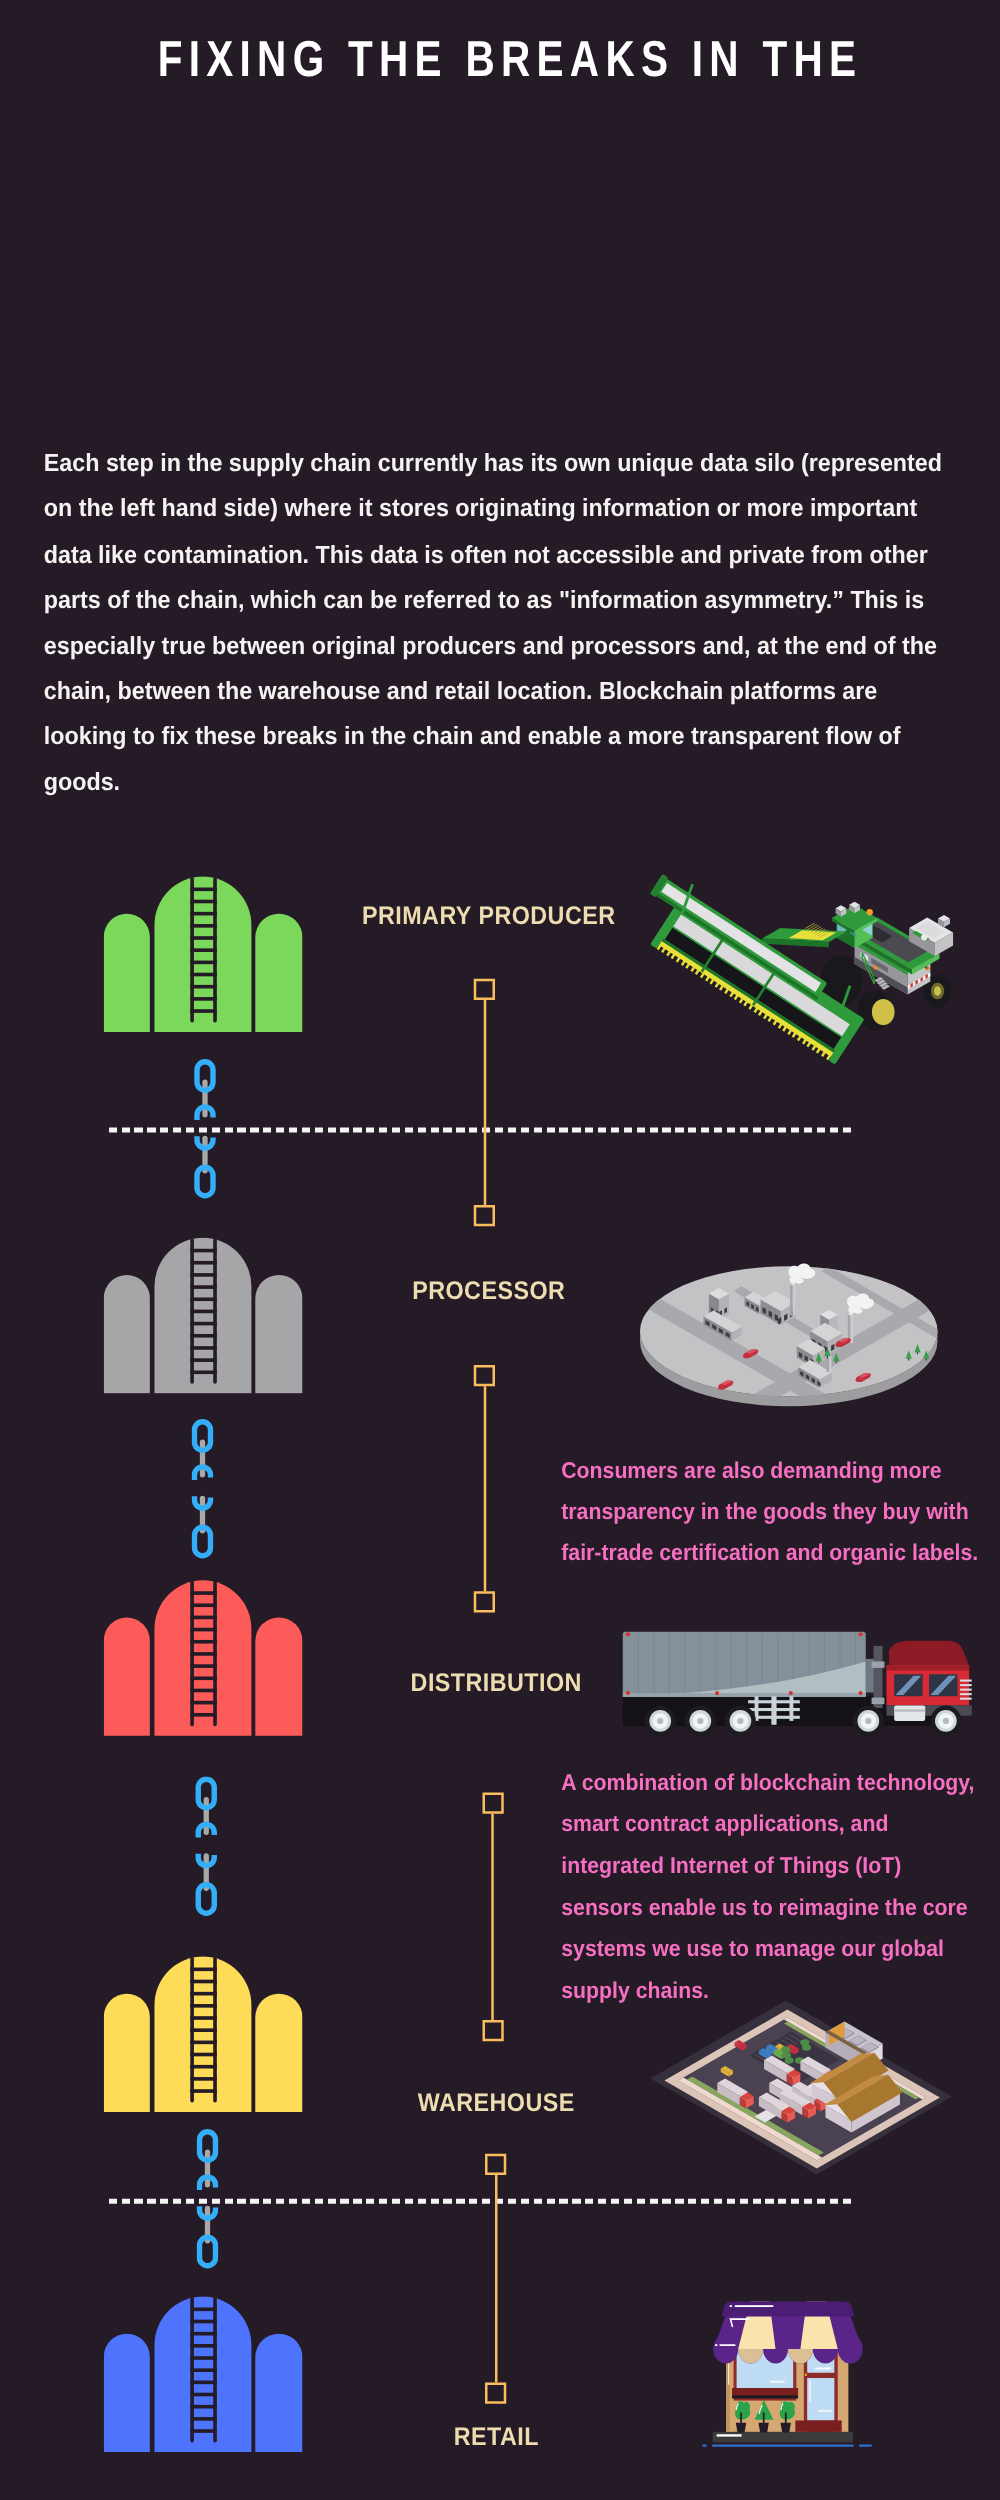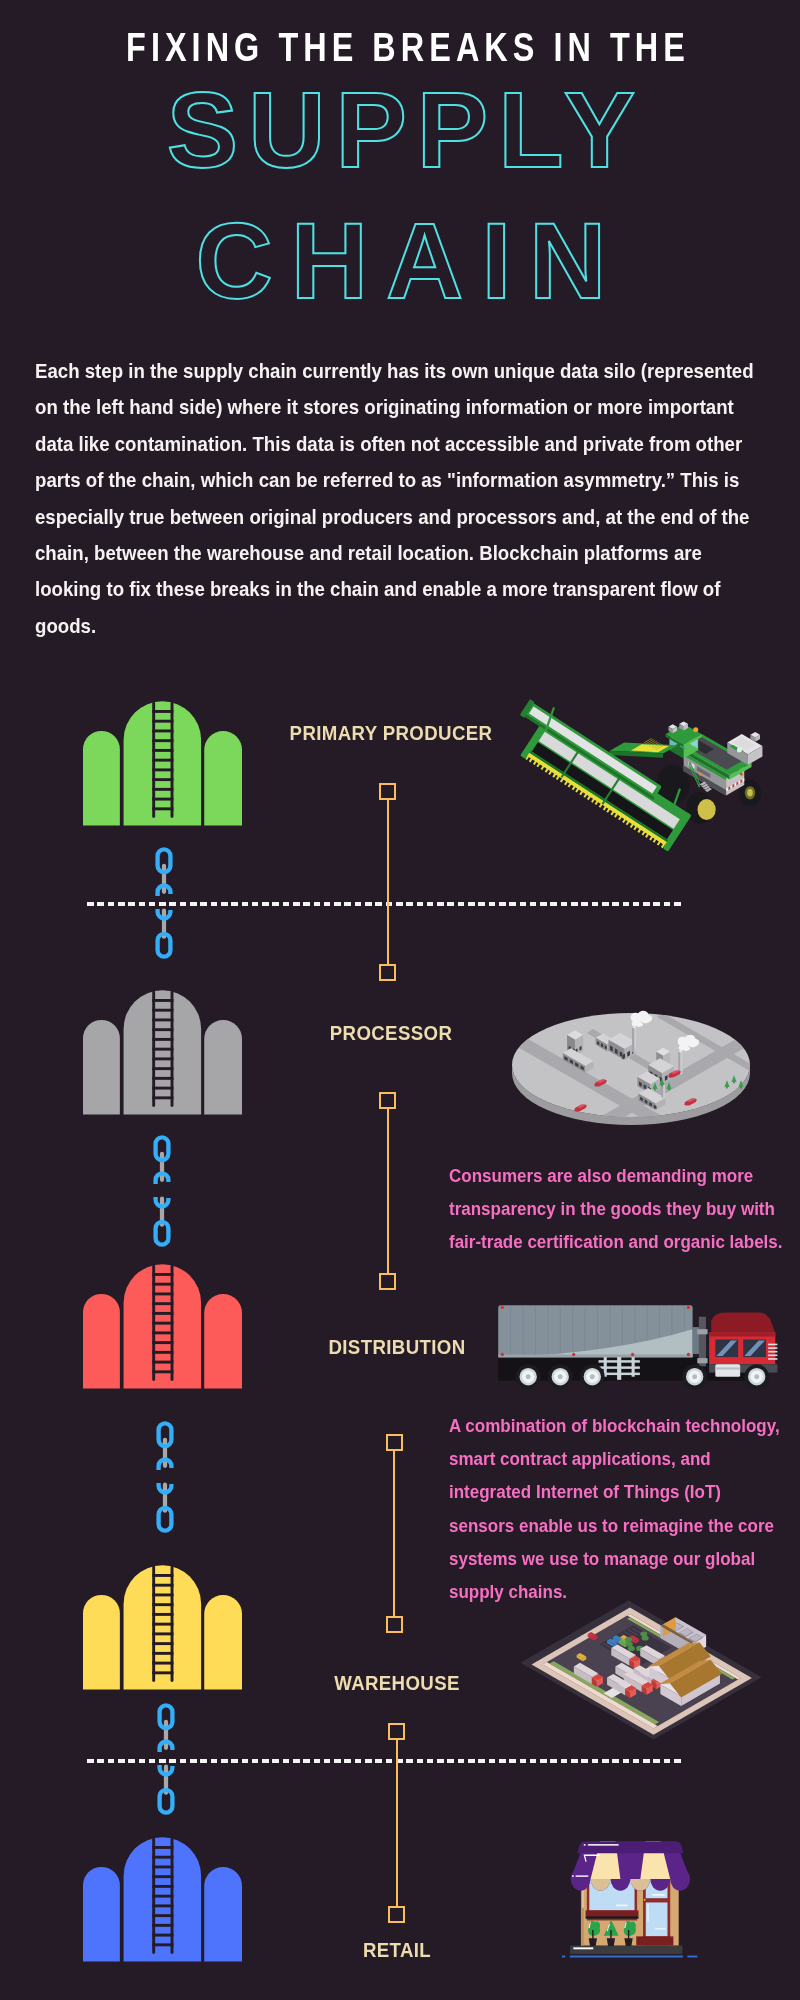--- a/index.html
+++ b/index.html
@@ -40,26 +40,20 @@
 
   svg{shape-rendering:geometricPrecision;}
 </style>
 </head>
 <body>
 
 <div class="page">
 
 <div id="kicker">FIXING THE BREAKS IN THE</div>
 
-<div id="outline-title">
-  <svg width="800" height="230" viewBox="0 0 800 230" aria-hidden="true">
-    <text id="t-supply" x="406" y="83" text-anchor="middle" font-family="Liberation Sans, sans-serif" font-size="107" font-weight="bold" letter-spacing="10" fill="none" stroke="#4ee0e3" stroke-width="2">SUPPLY</text>
-    <text id="t-chain" x="410" y="214" text-anchor="middle" font-family="Liberation Sans, sans-serif" font-size="107" font-weight="bold" letter-spacing="18" fill="none" stroke="#4ee0e3" stroke-width="2">CHAIN</text>
-  </svg>
-</div>
 
 <p id="intro">Each step in the supply chain currently has its own unique data silo (represented on the left hand side) where it stores originating information or more important data like contamination. This data is often not accessible and private from other parts of the chain, which can be referred to as "information asymmetry.” This is especially true between original producers and processors and, at the end of the chain, between the warehouse and retail location. Blockchain platforms are looking to fix these breaks in the chain and enable a more transparent flow of goods.</p>
 
 <div class="dashline" style="left:87px;top:902px;width:597px;"></div>
 <div class="dashline" style="left:87px;top:1759px;width:597px;"></div>
 
 <div class="stage-label" style="left:191px;top:723px;">PRIMARY PRODUCER</div>
 <div class="stage-label" style="left:191px;top:1023px;">PROCESSOR</div>
 <div class="stage-label" style="left:197px;top:1337px;">DISTRIBUTION</div>
 <div class="stage-label" style="left:197px;top:1673px;">WAREHOUSE</div>

